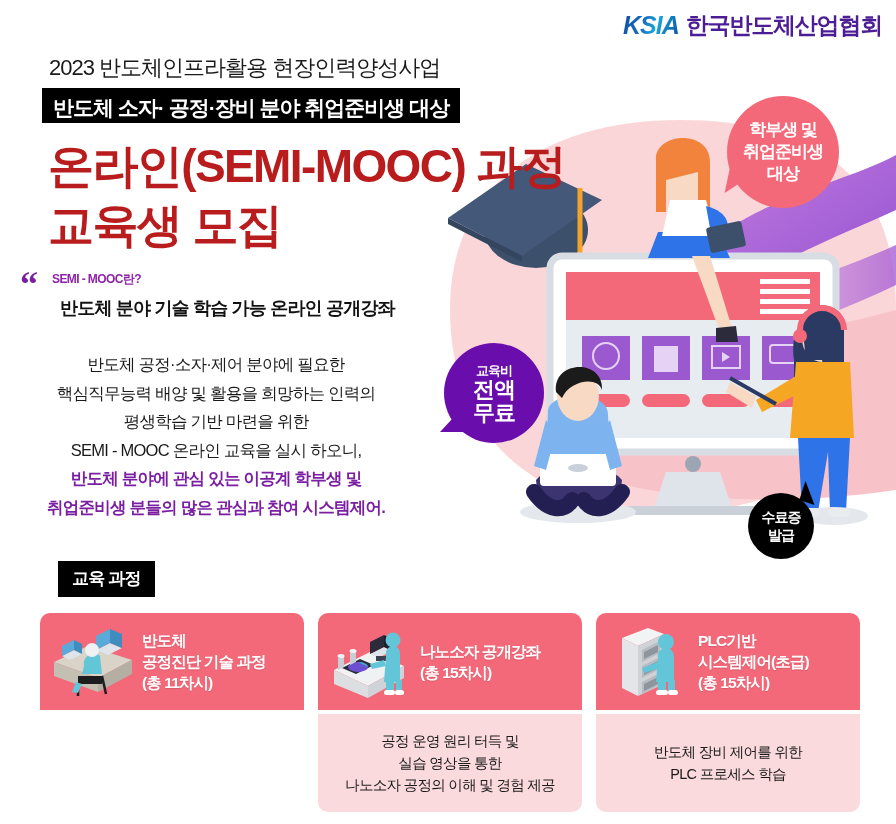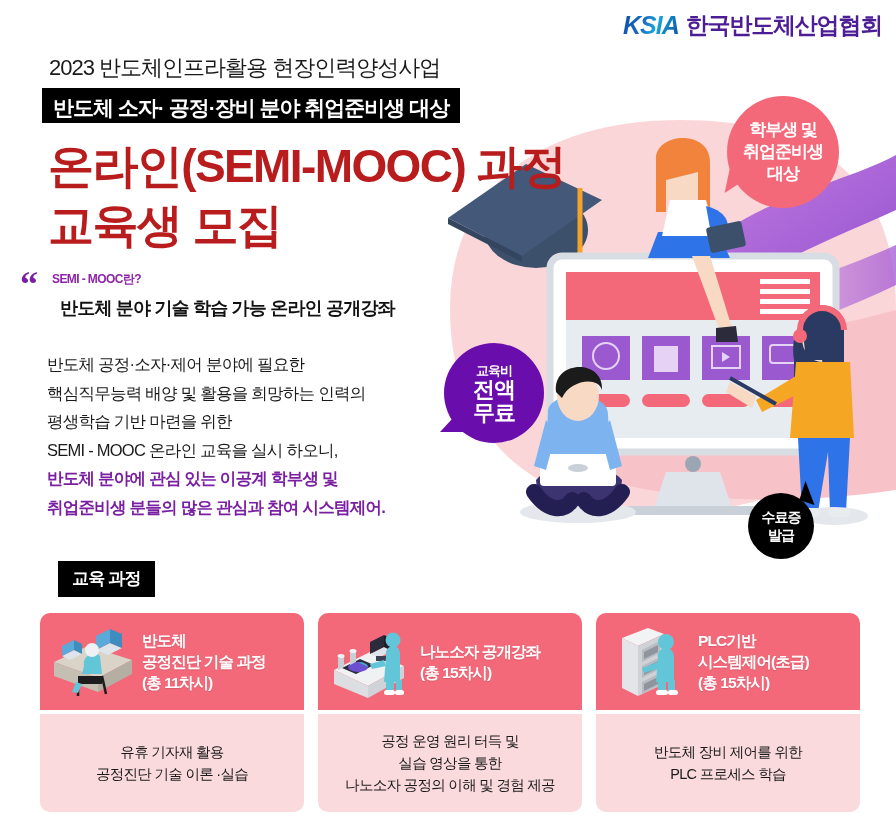--- a/index.html
+++ b/index.html
@@ -27,21 +27,21 @@
            letter-spacing:-1.6px; line-height:1.28; white-space:nowrap; z-index:6; }
 
   
   .quotemark { position:absolute; left:20px; top:270px; font-size:36px; font-weight:bold;
                color:#7b1fa2; line-height:.8; letter-spacing:-3px; font-family:"Liberation Serif",serif; }
   .q-line1 { position:absolute; left:52px; top:271px; font-size:12px; font-weight:bold; color:#8e24aa; letter-spacing:-.6px; }
   .q-line2 { position:absolute; left:52px; top:296px; font-size:18px; font-weight:bold; color:#111; letter-spacing:-.8px; white-space:nowrap;margin-left:8px; }
 
   
   .body-txt { position:absolute; left:47px; top:350px; font-size:16.5px; line-height:28.5px;
-              color:#1a1a1a; letter-spacing:-.75px; white-space:nowrap; z-index:6; }
+              color:#1a1a1a; letter-spacing:-.75px; white-space:nowrap; z-index:6;text-align:center; }
   .body-txt .hl { color:#7b1fa2; font-weight:bold; }
 
   
   .art { position:absolute; left:430px; top:60px; width:466px; height:500px; }
   .art svg { display:block; }
 
   
   .badge { position:absolute; border-radius:50%; display:flex; flex-direction:column;
            align-items:center; justify-content:center; color:#fff; font-weight:bold;
            text-align:center; letter-spacing:-1px; z-index:20; }
@@ -250,26 +250,20 @@
           <path d="M30,58 L30,70 M54,50 L58,68" stroke="#1d1d1d" stroke-width="2.5"></path>
           <path d="M28,56 L24,66 L30,67 L34,58 Z" fill="#63c6d8"></path>
         </svg>
         <div class="card-title">
           <div>반도체</div>
           <div>공정진단 기술 과정</div>
           <div>(총 11차시)</div>
         </div>
       </div>
       <div class="card-gap"></div>
-      <div class="card-body">
-        <div>
-          <div>유휴 기자재 활용</div>
-          <div>공정진단 기술 이론 ·실습</div>
-        </div>
-      </div>
     </div>
 
     <div class="card">
       <div class="card-head">
         <svg class="card-illus" viewBox="0 0 88 72">
           <path d="M8,44 L44,26 L78,40 L42,60 Z" fill="#f0f1f2"></path>
           <path d="M8,44 L8,58 L42,72 L42,60 Z" fill="#dcdee1"></path>
           <path d="M42,60 L42,72 L78,52 L78,40 Z" fill="#cfd2d6"></path>
           <path d="M16,42 L34,33 L48,39 L30,48 Z" fill="#2b2b3c"></path>
           <ellipse cx="32" cy="41" rx="10" ry="5" fill="#6b4fd0"></ellipse>

